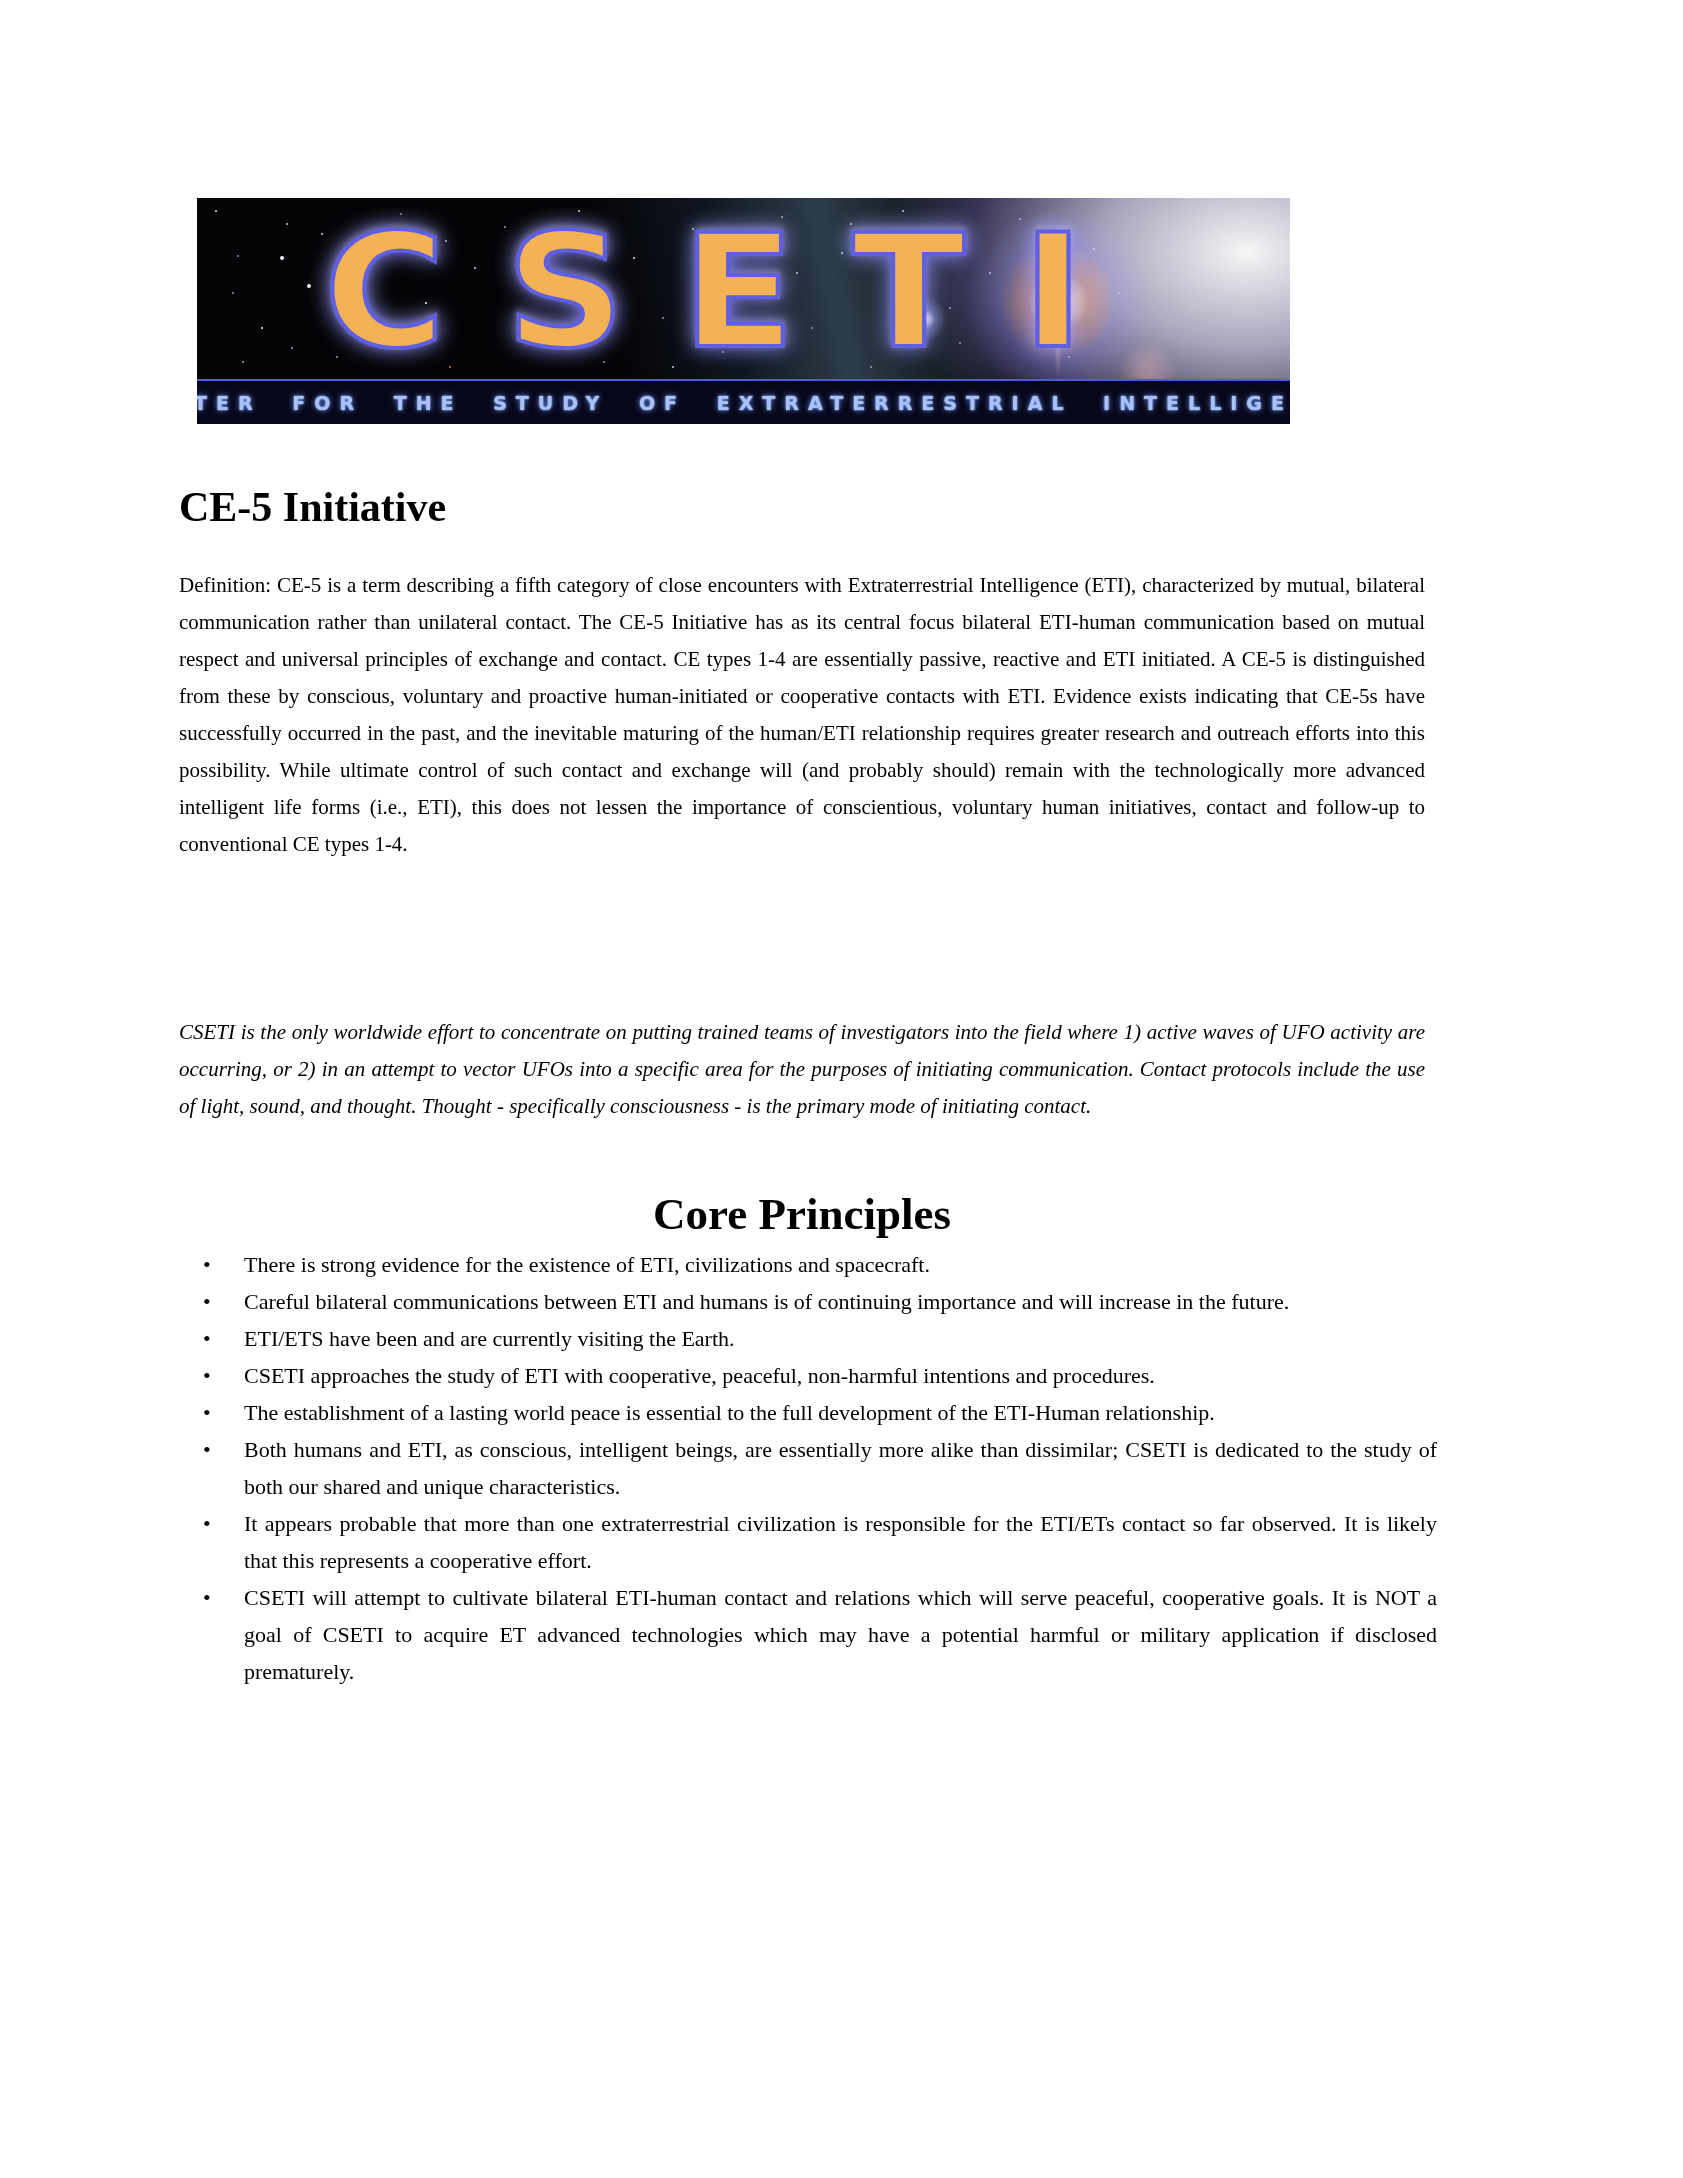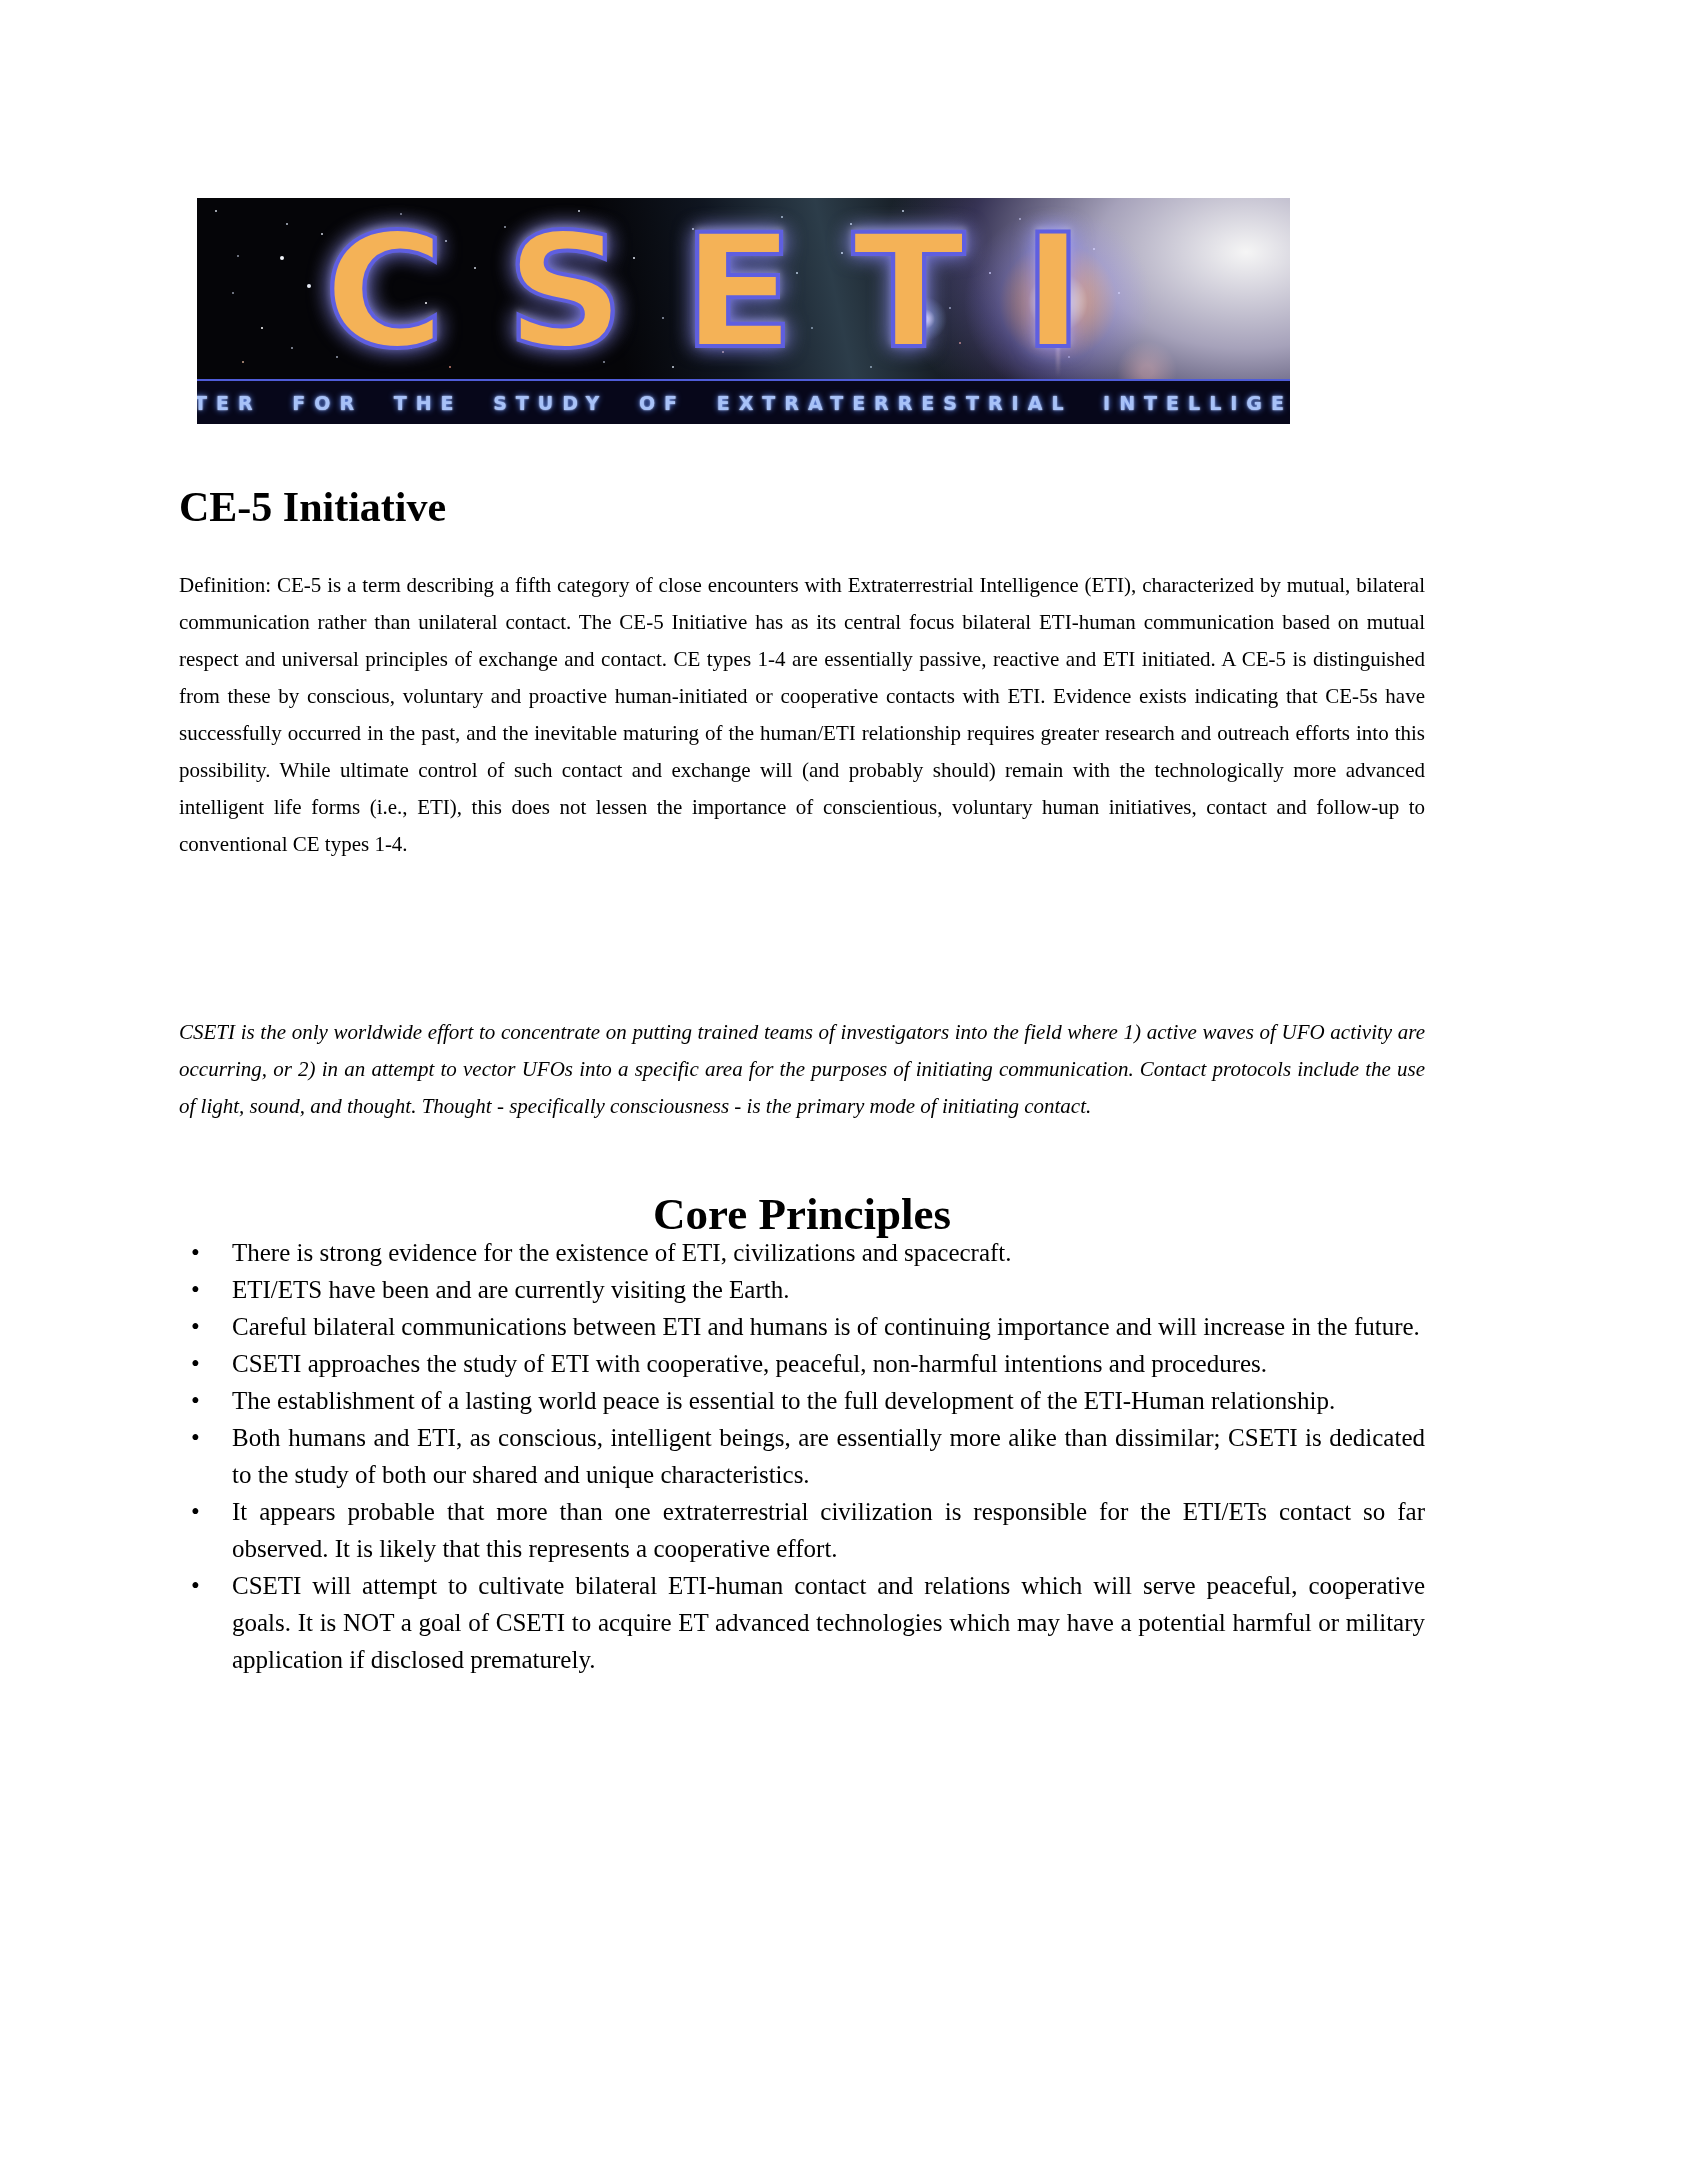--- a/index.html
+++ b/index.html
@@ -111,22 +111,22 @@
   .para-1{ top:546px; }
   .para-2{ top:993px;font-style:italic; }
   .section-heading{
     position:absolute; left:179px; top:1152px; width:1246px;
     text-align:center;
     font-size:45px; font-weight:bold;
     line-height:1.15;
   }
   .bullet-list{
     position:absolute; left:179px; top:1234px; width:1246px;
-    margin:0; padding:0; list-style:none;
-    font-size:25px; line-height:37px;
+    margin:12px; padding:0; list-style:none;
+    font-size:22px; line-height:37px;
   }
   .bullet-list li{
     position:relative;
     padding-left:53px;
     text-align:justify;
     box-sizing:border-box;
   }
   .bullet-list li::before{
     content:"\2022";
     position:absolute;
@@ -153,22 +153,22 @@
   <h1 class="doc-title">CE-5 Initiative</h1>
 
   <p class="para para-1">Definition: CE-5 is a term describing a fifth category of close encounters with Extraterrestrial Intelligence (ETI), characterized by mutual, bilateral communication rather than unilateral contact. The CE-5 Initiative has as its central focus bilateral ETI-human communication based on mutual respect and universal principles of exchange and contact. CE types 1-4 are essentially passive, reactive and ETI initiated. A CE-5 is distinguished from these by conscious, voluntary and proactive human-initiated or cooperative contacts with ETI. Evidence exists indicating that CE-5s have successfully occurred in the past, and the inevitable maturing of the human/ETI relationship requires greater research and outreach efforts into this possibility. While ultimate control of such contact and exchange will (and probably should) remain with the technologically more advanced intelligent life forms (i.e., ETI), this does not lessen the importance of conscientious, voluntary human initiatives, contact and follow-up to conventional CE types 1-4.</p>
 
   <p class="para para-2">CSETI is the only worldwide effort to concentrate on putting trained teams of investigators into the field where 1) active waves of UFO activity are occurring, or 2) in an attempt to vector UFOs into a specific area for the purposes of initiating communication. Contact protocols include the use of light, sound, and thought. Thought - specifically consciousness - is the primary mode of initiating contact.</p>
 
   <h2 class="section-heading">Core Principles</h2>
 
   <ul class="bullet-list">
     <li><span>There is strong evidence for the existence of ETI, civilizations and spacecraft.</span></li>
+    <li><span>Careful bilateral communications between ETI and humans is of continuing importance and will increase in the future.</span></li>
     <li><span>ETI/ETS have been and are currently visiting the Earth.</span></li>
-    <li><span>Careful bilateral communications between ETI and humans is of continuing importance and will increase in the future.</span></li>
     <li><span>CSETI approaches the study of ETI with cooperative, peaceful, non-harmful intentions and procedures.</span></li>
     <li><span>The establishment of a lasting world peace is essential to the full development of the ETI-Human relationship.</span></li>
     <li><span>Both humans and ETI, as conscious, intelligent beings, are essentially more alike than dissimilar; CSETI is dedicated to the study of both our shared and unique characteristics.</span></li>
     <li><span>It appears probable that more than one extraterrestrial civilization is responsible for the ETI/ETs contact so far observed. It is likely that this represents a cooperative effort.</span></li>
     <li><span>CSETI will attempt to cultivate bilateral ETI-human contact and relations which will serve peaceful, cooperative goals. It is NOT a goal of CSETI to acquire ET advanced technologies which may have a potential harmful or military application if disclosed prematurely.</span></li>
   </ul>
 
 </div>
 
 

